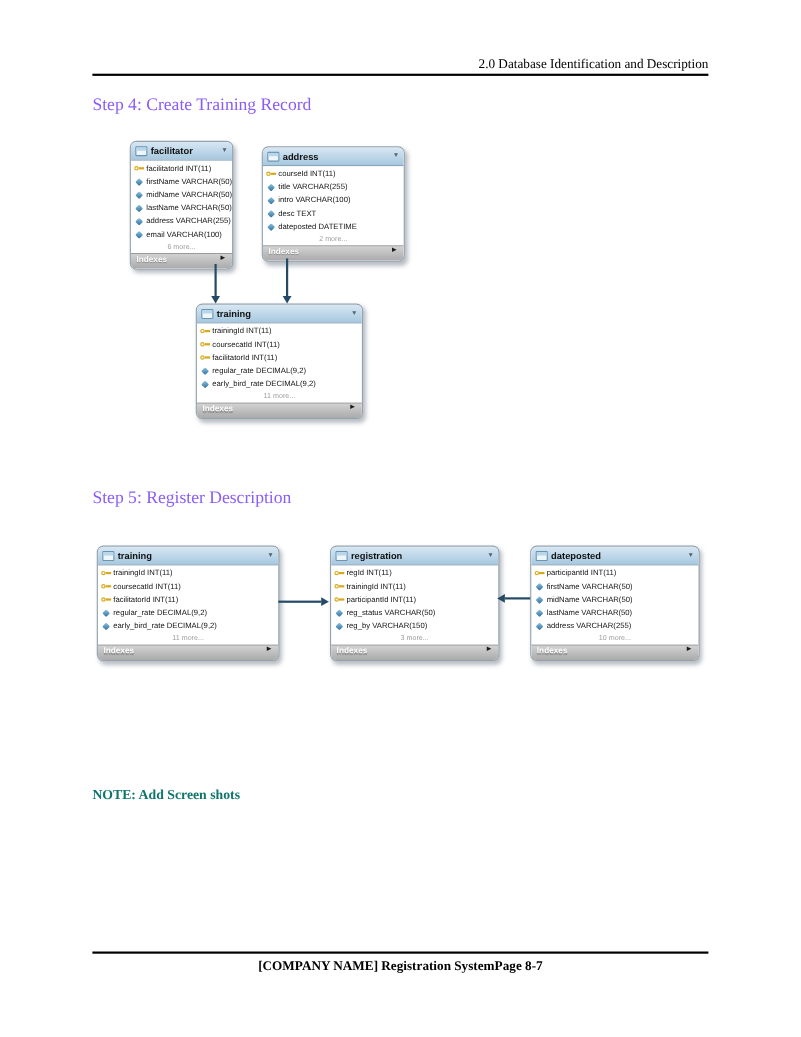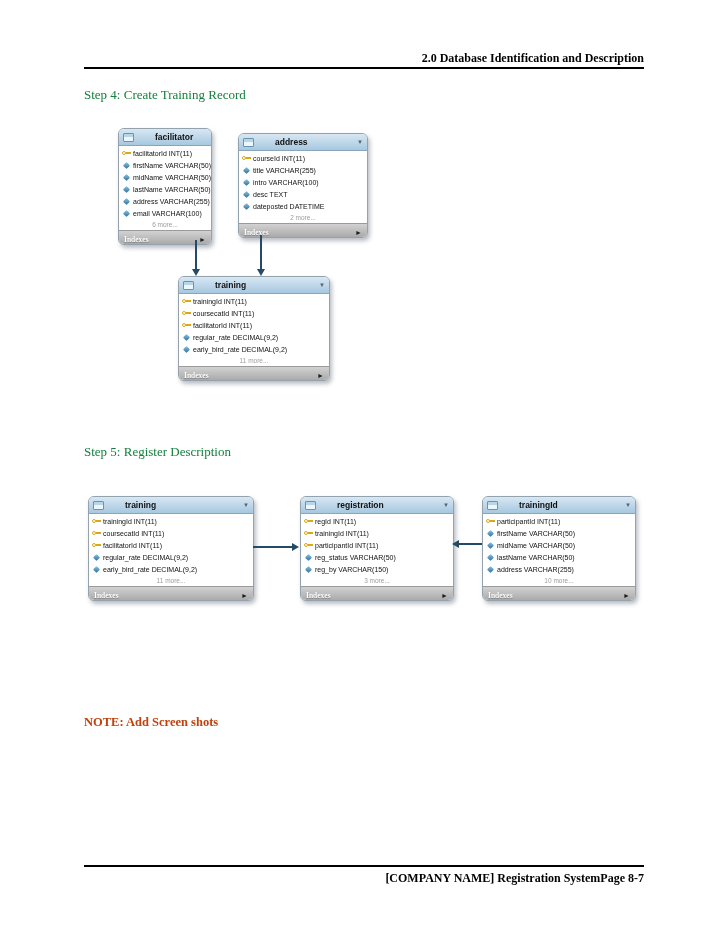--- a/index.html
+++ b/index.html
@@ -4,45 +4,45 @@
 <style>
   html,body { margin:0; padding:0; background:#e9e9e9; }
   .page {
     position:relative; width:728px; height:943px; background:#ffffff;
     margin:0 auto; overflow:hidden;
     font-family:"Liberation Serif", serif;
   }
   
   .doc-header-title {
     position:absolute; top:51px; right:84px;
-    font-size:12px; font-weight:bold; color:#000;
+    font-size:12px; font-weight:normal; color:#000;
   }
   .header-rule { position:absolute; left:84px; top:67px; width:560px; height:2px; background:#000; }
-  .doc-heading { position:absolute; left:84px; font-size:13px; color:#15803d; }
+  .doc-heading { position:absolute; left:84px; font-size:16px; color:#8b5cf6; }
   .heading-step4 { top:87px; }
   .heading-step5 { top:444px; }
   .doc-note { position:absolute; left:84px; top:715px; font-size:12.5px; font-weight:bold; }
   .footer-rule { position:absolute; left:84px; top:865px; width:560px; height:2px; background:#000; }
   .doc-footer {
     position:absolute; left:84px; top:871px; width:560px;
-    display:flex; justify-content:flex-end;
+    display:flex; justify-content:center;
     font-size:12px; font-weight:bold; color:#000;
   }
   
   .db-table {
     position:absolute; background:#fff;
     border:1px solid #93a2ad; border-radius:6px;
     box-shadow:2px 3px 4px rgba(100,110,125,0.45);
     font-family:"Liberation Sans", sans-serif;
     overflow:hidden;
   }
   .db-header {
     background:linear-gradient(#d8e7f3, #a6c8e0);
     border-bottom:1px solid #8ba6b8;
-    display:flex; align-items:center; gap:21px;
+    display:flex; align-items:center; gap:3px;
     height:16px; padding:0 4px;
     font-size:8.5px; font-weight:bold; color:#111;
   }
   .tbl-icon {
     width:11px; height:9px; flex:none;
     background:#eef6fb; border:1px solid #6a93b0; border-radius:1px;
     position:relative; box-sizing:border-box;
   }
   .tbl-icon::before { content:''; position:absolute; top:0; left:0; right:0; height:3px; background:#b7d6ea; }
   .collapse-arrow { margin-left:auto; font-size:6px; color:#55656f; }
@@ -59,23 +59,23 @@
   .col-icon.key::after { content:''; position:absolute; left:3.5px; top:3.5px; width:5px; height:1.5px; background:#d9a816; }
   .col-icon.attr::before {
     content:''; position:absolute; left:2px; top:2px; width:5px; height:5px;
     background:linear-gradient(135deg,#8ec3de,#2e6f9e);
     transform:rotate(45deg); border-radius:1px;
   }
   .db-more { text-align:center; font-size:6.5px; color:#9c9c9c; height:10px; line-height:10px; font-family:"Liberation Sans", sans-serif; }
   .db-indexes {
     background:linear-gradient(#d2d2d2,#aaaaaa);
     border-top:1px solid #9a9a9a;
-    display:flex; align-items:flex-end;
+    display:flex; align-items:flex-start;
     height:13px; padding:0 5px;
-    font-size:7.5px; font-weight:bold; color:#fdfdfd; text-shadow:0 1px 1px rgba(0,0,0,0.3);font-family:Liberation Serif, serif;
+    font-size:7.5px; font-weight:bold; color:#fdfdfd; text-shadow:0 1px 1px rgba(0,0,0,0.3);
   }
   .expand-arrow { margin-left:auto; color:#1b1b1b; font-size:7px; text-shadow:none; }
   
   #tbl-facilitator  { left:118px; top:128px; width:92px;  }
   #tbl-course       { left:238px; top:133px; width:128px; }
   #tbl-training4    { left:178px; top:276px; width:150px; }
   #tbl-training5    { left:88px;  top:496px; width:164px; }
   #tbl-registration { left:300px; top:496px; width:152px; }
   #tbl-participant  { left:482px; top:496px; width:152px; }
   
@@ -283,21 +283,21 @@
       </div>
   <div class="db-more">3 more...</div>
   <div class="db-indexes">
     <span class="indexes-label">Indexes</span>
     <span class="expand-arrow">►</span>
   </div>
 </div>
   <div id="tbl-participant" class="db-table">
   <div class="db-header">
     <span class="tbl-icon"></span>
-    <span class="tbl-title">trainingId</span>
+    <span class="tbl-title">dateposted</span>
     <span class="collapse-arrow">▼</span>
   </div>
   <div class="db-body">
         <div class="db-row">
           <span class="col-icon key"></span>
           <span class="col-text">participantId INT(11)</span>
         </div>
         <div class="db-row">
           <span class="col-icon attr"></span>
           <span class="col-text">firstName VARCHAR(50)</span>
@@ -317,21 +317,21 @@
       </div>
   <div class="db-more">10 more...</div>
   <div class="db-indexes">
     <span class="indexes-label">Indexes</span>
     <span class="expand-arrow">►</span>
   </div>
 </div>
   <div id="arrow-training-reg" class="harrow right"></div>
   <div id="arrow-participant-reg" class="harrow left"></div>
 
-  <div class="doc-note" style="color: #c2410c;">NOTE: Add Screen shots</div>
+  <div class="doc-note" style="color: #0f766e;">NOTE: Add Screen shots</div>
 
   <div class="footer-rule"></div>
   <div class="doc-footer">
     <span>[COMPANY NAME] Registration System</span>
     <span>Page 8-7</span>
   </div>
 
 </div>
 
 </body></html>

